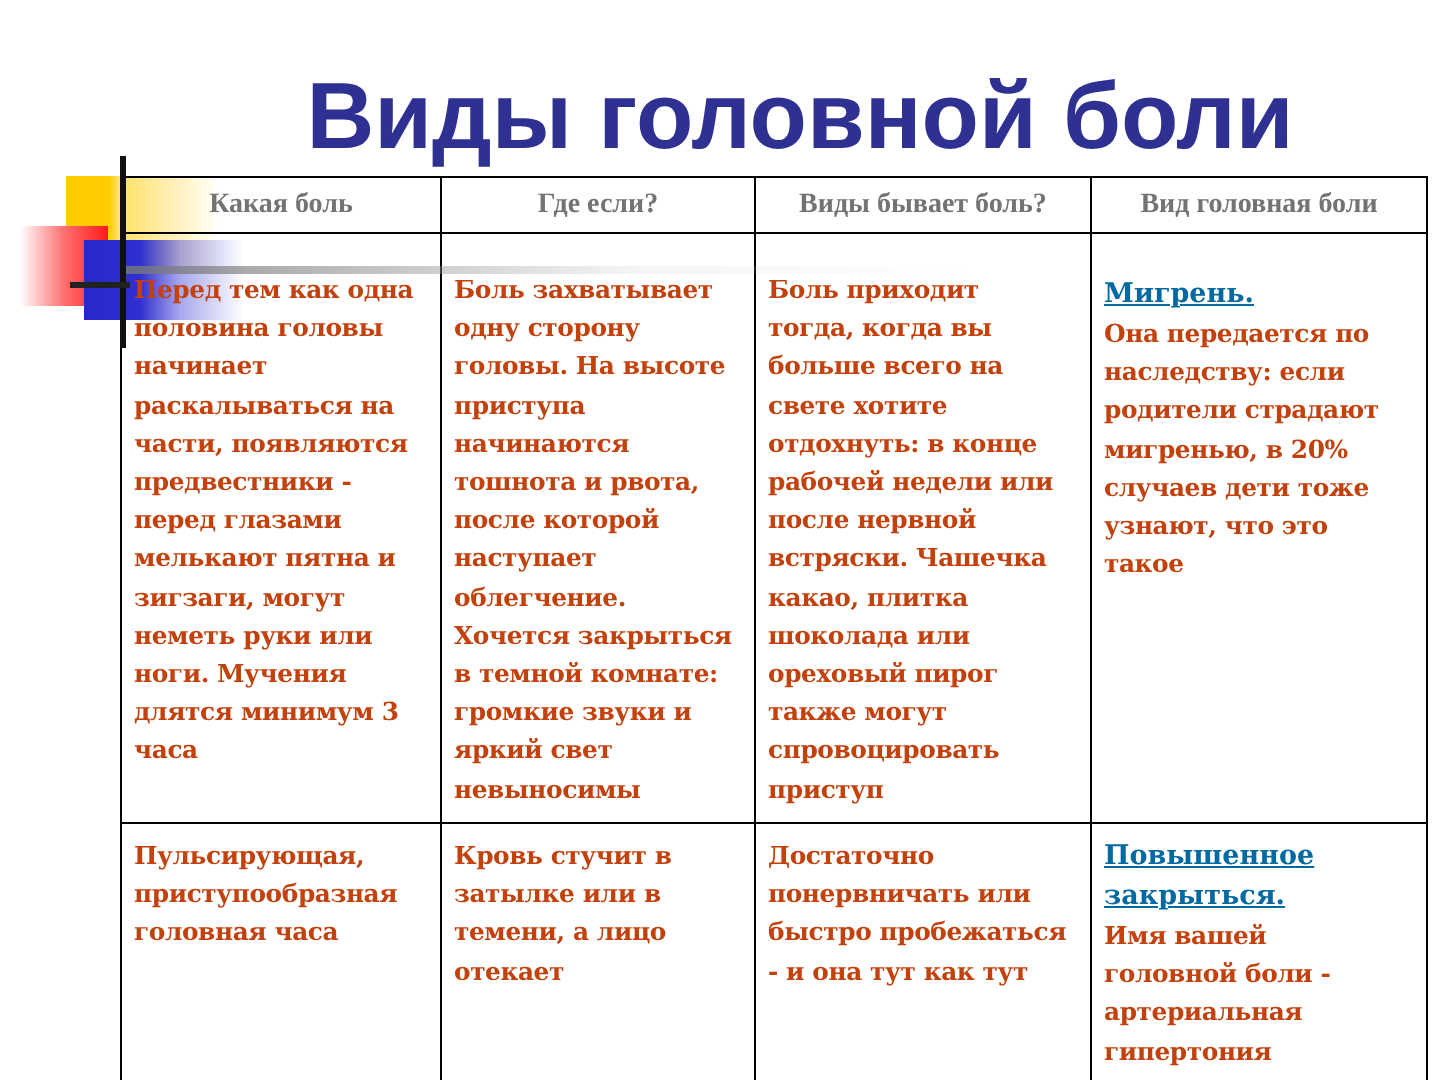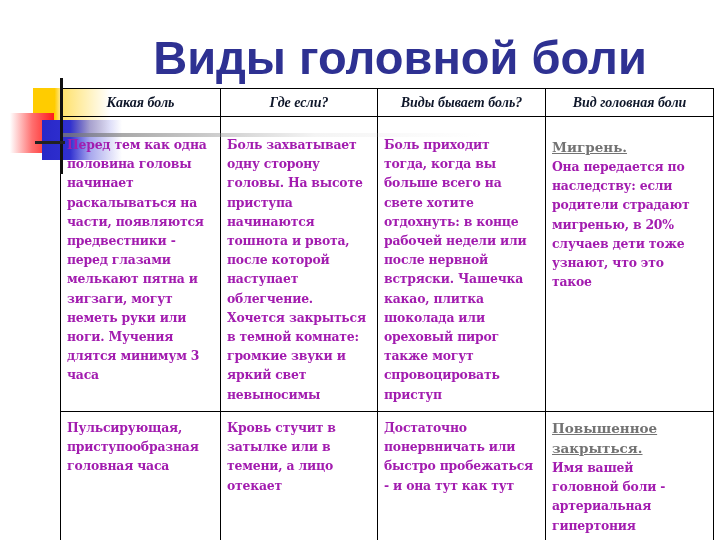--- a/index.html
+++ b/index.html
@@ -32,33 +32,33 @@
   table.grid {
     position: absolute; left: 60px; top: 88px;
     width: 653px; border-collapse: collapse; table-layout: fixed;
   }
   table.grid td, table.grid th {
     border: 1.5px solid #000; vertical-align: top;
     padding: 0 0 0 6px; text-align: left;
   }
   table.grid th {
     height: 27px; vertical-align: middle; text-align: center;
-    font-family: "Liberation Serif", serif; font-style: italic; font-weight: bold;
-    font-size: 14px; color: #0f172a; padding: 0; margin-top: 12px;
+    font-family: "Liberation Serif", serif; font-weight: bold;
+    font-size: 14px; color: #737373; padding: 0; margin-top: 12px;
   }
   col.c1 { width: 160px; } col.c2 { width: 157px; }
   col.c3 { width: 168px; } col.c4 { width: 168px; }
   .spacer { height: 18px; }
   .cell-text {
     font-family: "DejaVu Serif", serif; font-weight: bold;
-    font-size: 12.4px; line-height: 19.2px; color: #a21caf;
+    font-size: 12.4px; line-height: 19.2px; color: #c2410c;
     letter-spacing: -0.2px; white-space: pre-line;
   }
   .link {
-    color: #737373; text-decoration: underline; font-weight: bold;
+    color: #0369a1; text-decoration: underline; font-weight: bold;
     font-family: "DejaVu Serif", serif; font-size: 13.5px; line-height: 20px;
     display: block; white-space: pre-line;
   }
   tr.r1 td { height: 294px; }
   tr.r2 td { height: 128px; padding-top: 6px; }
   tr.r1 td { padding-top: 0; }
 </style>
 </head>
 <body>
 

